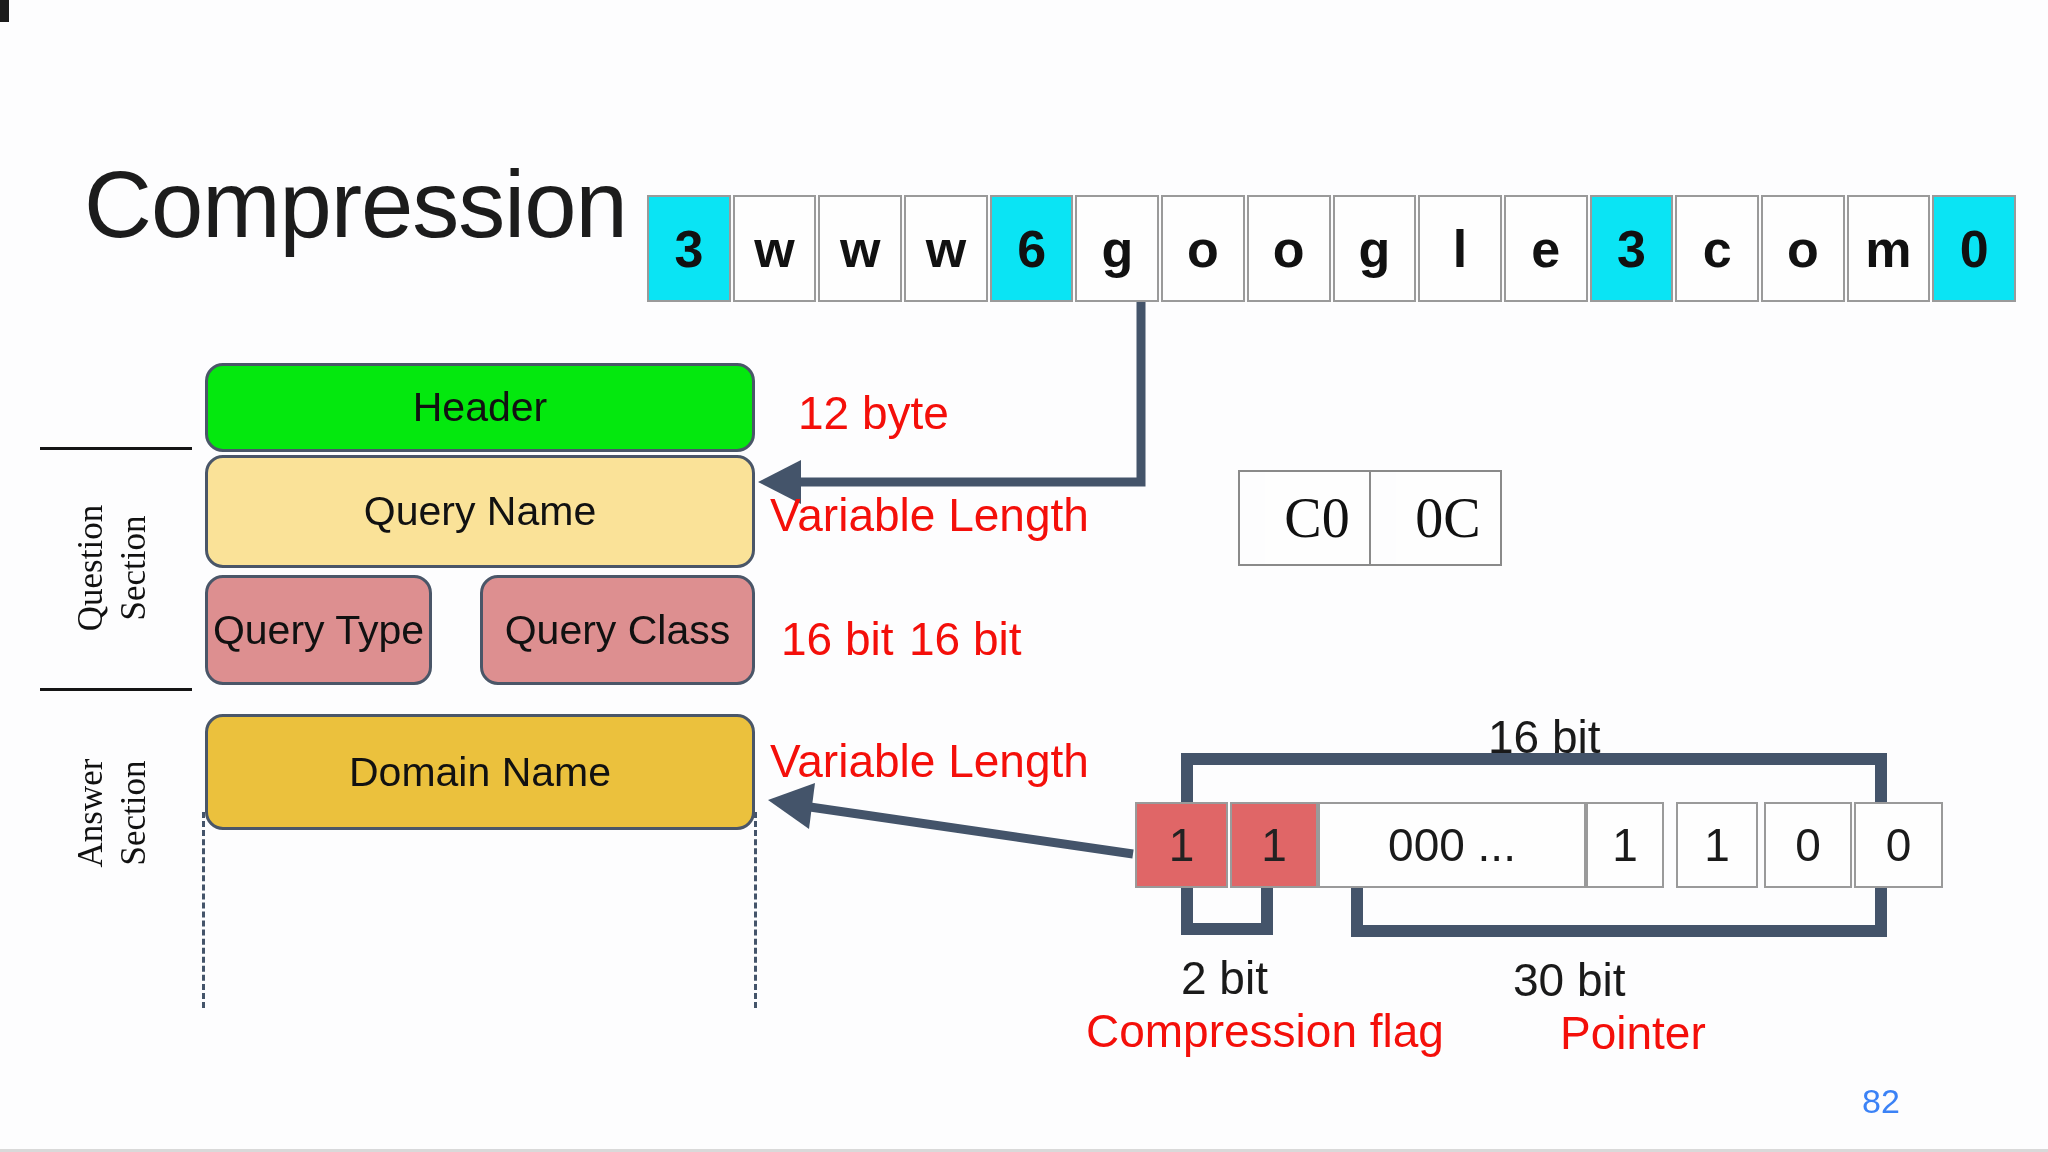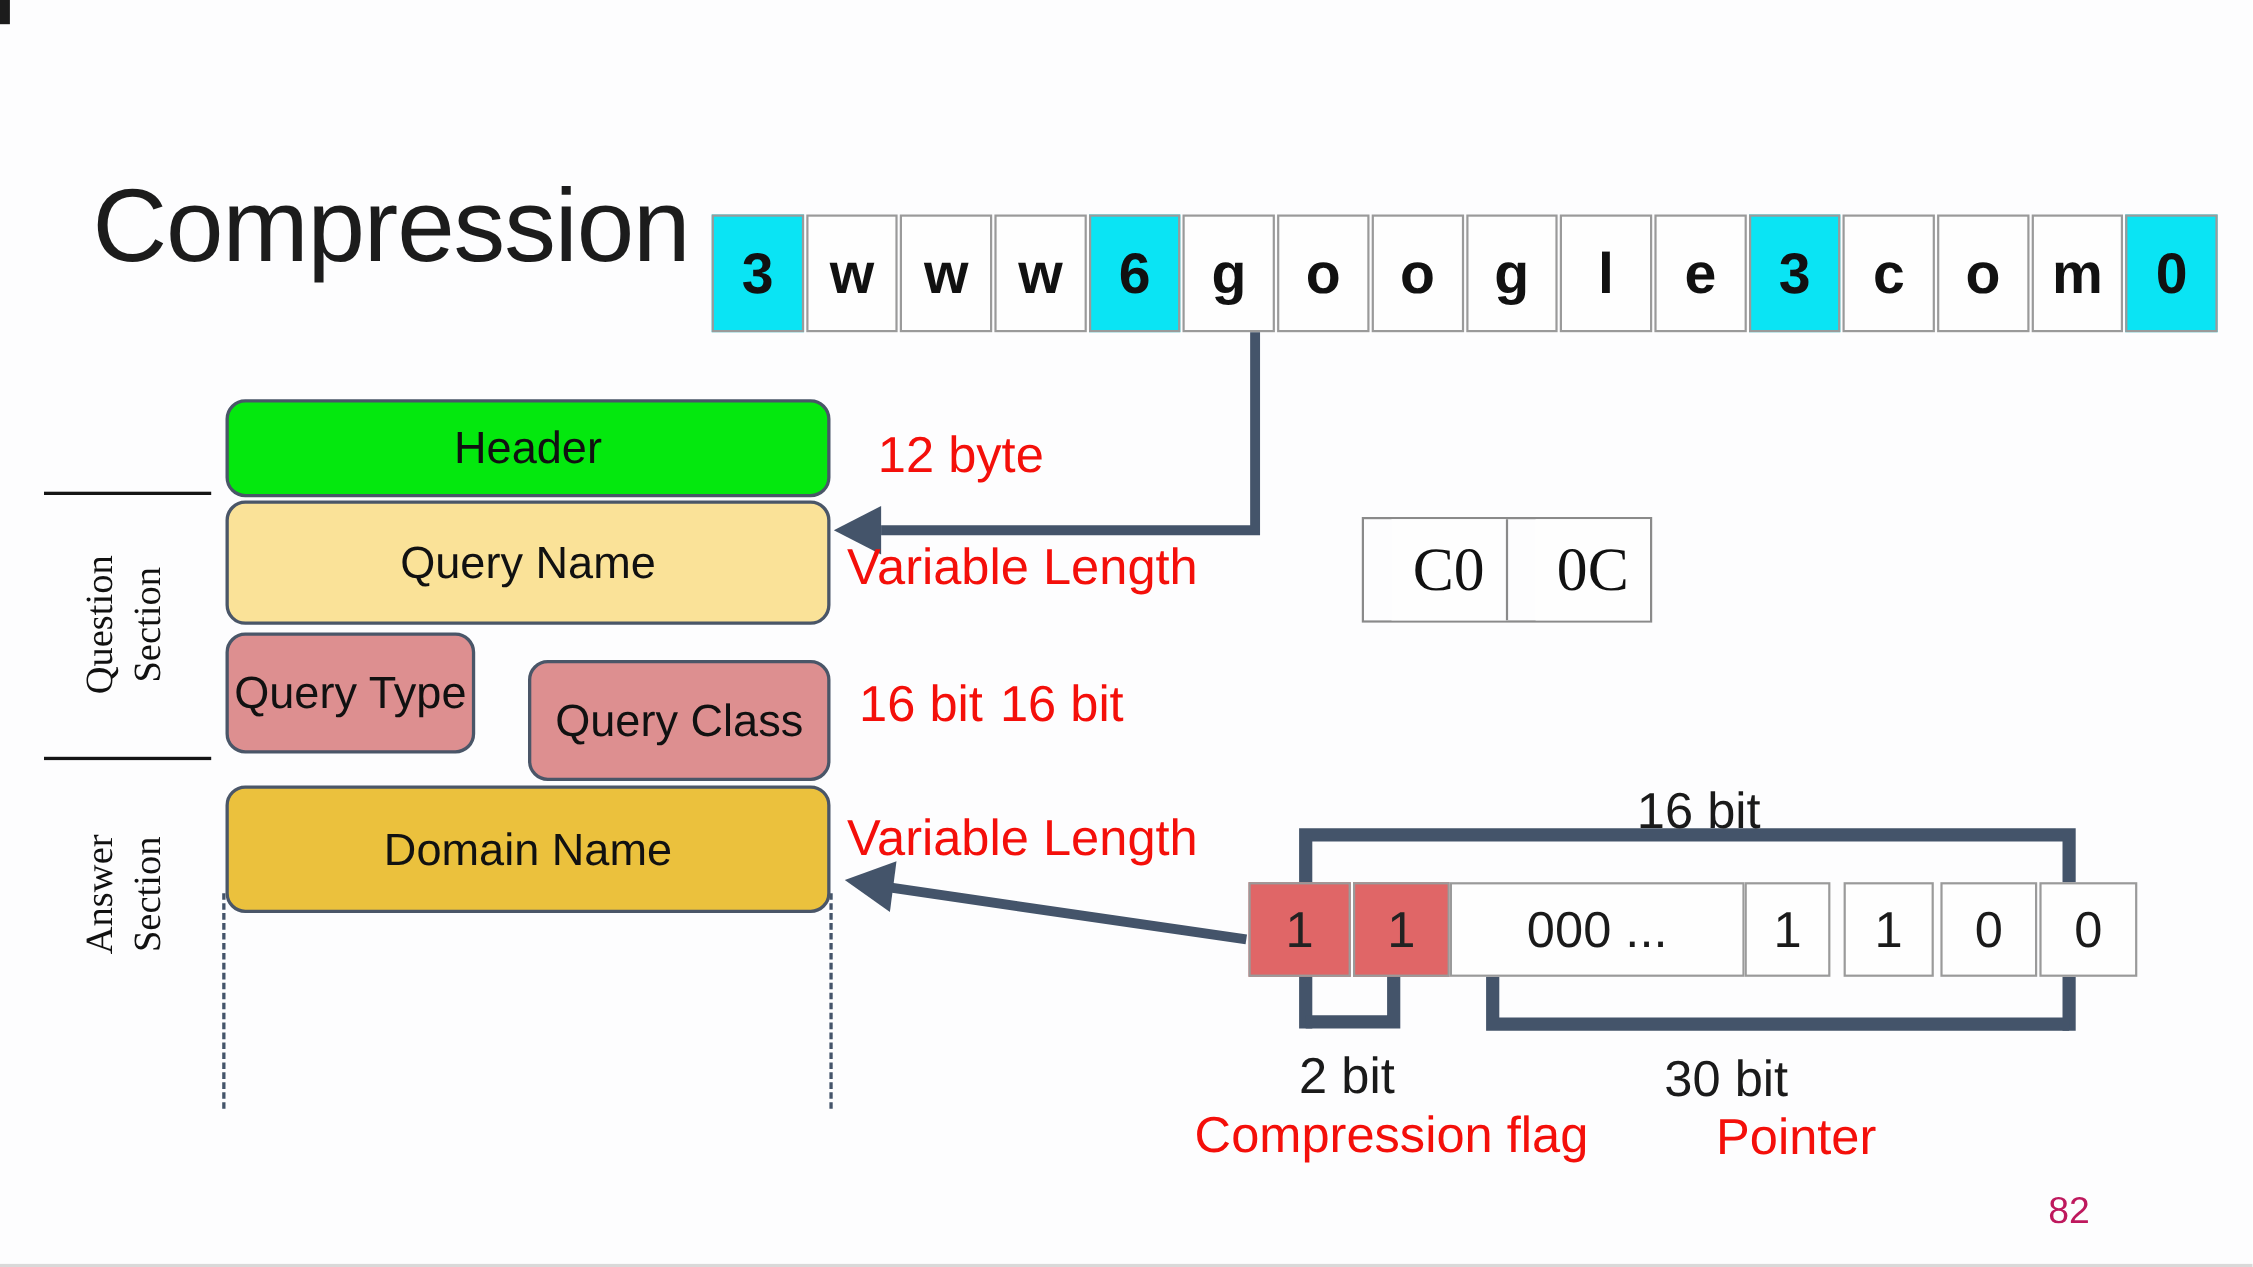--- a/index.html
+++ b/index.html
@@ -20,21 +20,21 @@
 
   
   .overlay{position:absolute;left:0;top:0;z-index:1;}
 
   
   .block{position:absolute;box-sizing:border-box;border:3px solid #4a5668;border-radius:18px;
          display:flex;align-items:center;justify-content:center;font-size:41px;color:#111;z-index:2;}
   .blk-header{left:205px;top:363px;width:550px;height:89px;background:var(--green);}
   .blk-qname{left:205px;top:455px;width:550px;height:113px;background:var(--yellow);}
   .blk-qtype{left:205px;top:575px;width:227px;height:110px;background:var(--pink);}
-  .blk-qclass{left:480px;top:600px;width:275px;height:110px;background:var(--pink);}
+  .blk-qclass{left:480px;top:575px;width:275px;height:110px;background:var(--pink);}
   .blk-dname{left:205px;top:714px;width:550px;height:116px;background:var(--gold);}
 
   
   .divider{position:absolute;left:40px;width:152px;height:3px;background:#151515;z-index:2;}
   .div1{top:447px;} .div2{top:688px;}
   .section-label{position:absolute;width:300px;height:92px;display:flex;flex-direction:column;
                  align-items:center;justify-content:center;transform:rotate(-90deg);
                  font-family:"Liberation Serif",serif;font-size:35px;color:#111;line-height:1.22;
                  text-align:center;z-index:2;}
   .sec-question{left:-37px;top:522px;}
@@ -62,21 +62,21 @@
   .hexcell{width:104px;height:92px;display:flex;align-items:center;justify-content:center;
            font-family:"Liberation Serif",serif;font-size:56px;color:#111;background:#fefefe;margin-left:25px;}
   .hexcell:first-child{border-right:2px solid #8a8a8a;}
 
   
   .bit-cell{position:absolute;top:802px;height:86px;box-sizing:border-box;border:2px solid #9a9a9a;
             background:#fefefe;display:flex;align-items:center;justify-content:center;
             font-size:46px;color:#1a1a1a;z-index:2;}
   .bit-cell.red{background:var(--redcell);color:#222;}
 
-  .page-num{position:absolute;left:1862px;top:1082px;font-size:34px;color:#be185d;z-index:3;}
+  .page-num{position:absolute;left:1862px;top:1082px;font-size:34px;color:#3b82f6;z-index:3;}
 </style>
 </head>
 <body>
 
 <div class="slide" style="--cyan: #0ae4f4; --green: #04e80e; --yellow: #fae298; --pink: #dd8f90; --gold: #ebc13d; --redcell: #e06667; --slate: #44546a; --redtext: #f40f0a;">
 
   <div class="corner-artifact"></div>
 
   <h1 class="title">Compression</h1>
 

